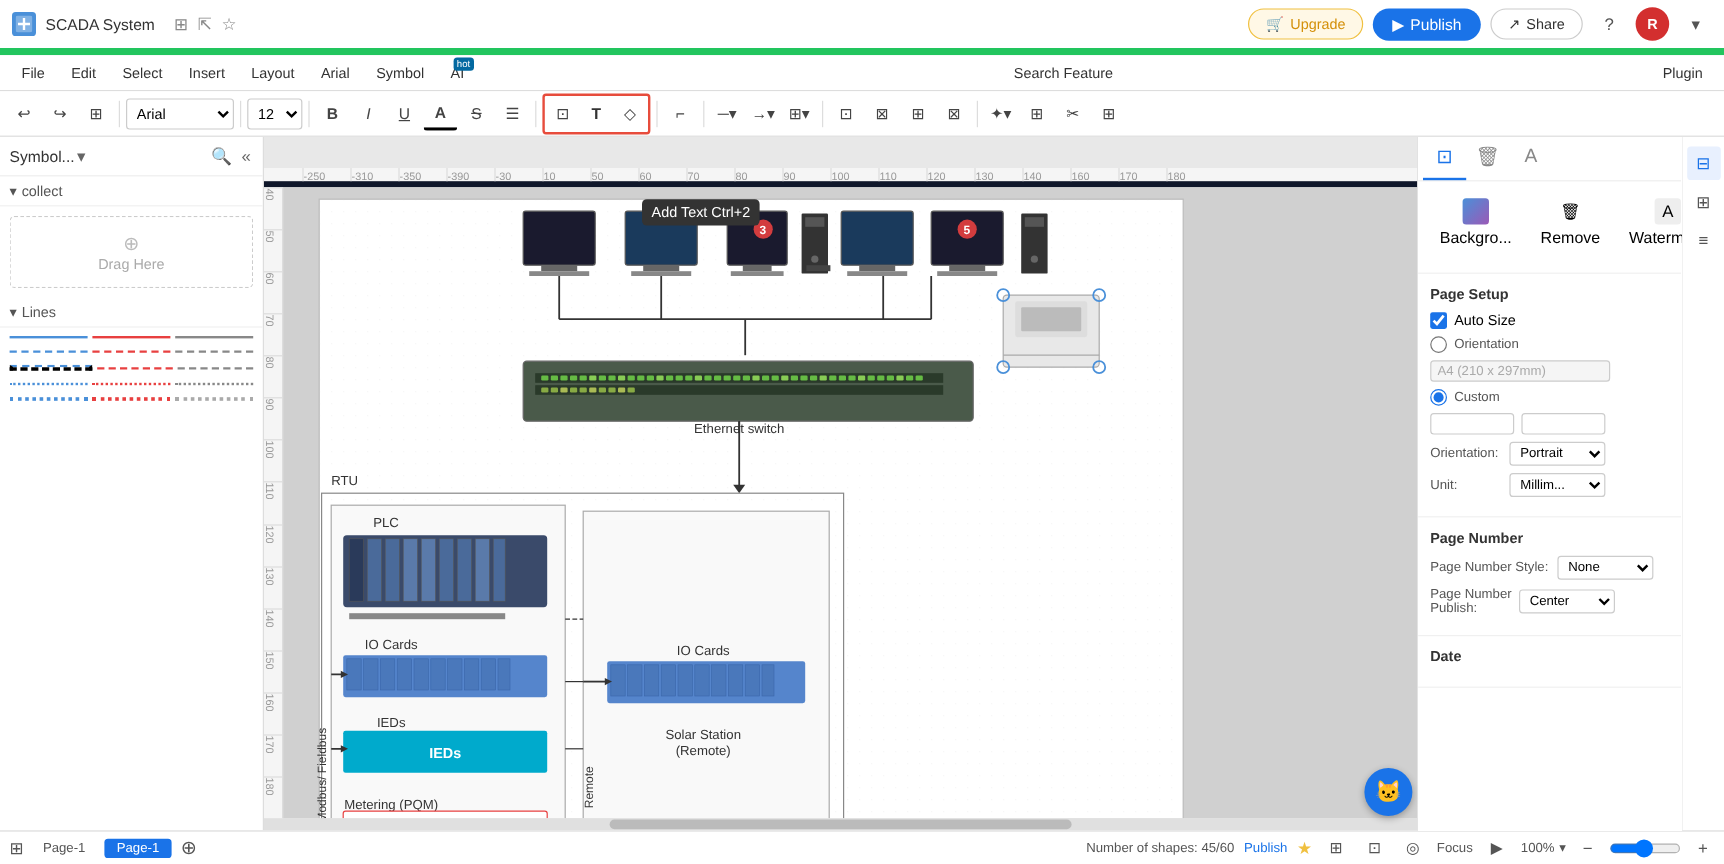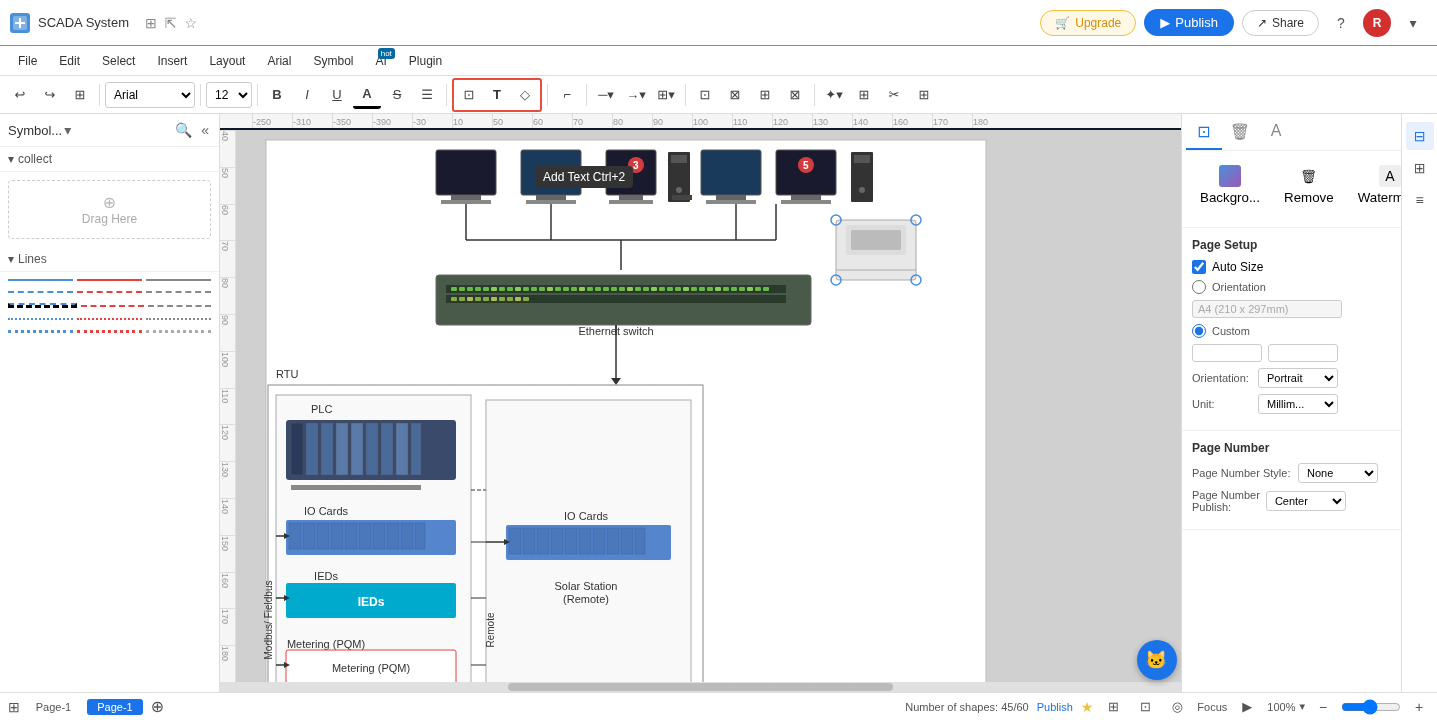--- a/index.html
+++ b/index.html
@@ -1,21 +1,21 @@
 <!DOCTYPE html>
 <html><head>
   <meta charset="utf-8">
   <style>
     * { box-sizing: border-box; margin: 0; padding: 0; }
     body { font-family: Arial, sans-serif; font-size: 12px; background: #f0f0f0; overflow: hidden; width: 1437px; height: 720px; display: flex; flex-direction: column; }
 
     
     .top-bar {
       display: flex; align-items: center; height: 46px;
-      background: #fff; border-bottom: 1px solid #22c55e;
+      background: #fff; border-bottom: 6px solid #22c55e;
       padding: 0 10px; gap: 8px; flex-shrink: 0;
     }
     .app-icon { width: 20px; height: 20px; background: #4a90d9; border-radius: 3px; display: flex; align-items: center; justify-content: center; }
     .app-title { font-size: 13px; font-weight: 500; color: #333; margin-right: 8px; }
     .top-bar-spacer { flex: 1; }
     .btn-upgrade {
       background: #fff8e6; border: 1px solid #f0c040; color: #d4900a;
       border-radius: 20px; padding: 5px 14px; font-size: 12px; cursor: pointer;
       display: flex; align-items: center; gap: 5px;
     }
@@ -103,23 +103,23 @@
 
     .lines-section { padding: 4px 0; }
     .line-row { display: flex; align-items: center; padding: 3px 8px; gap: 4px; }
 
     
     .canvas-area {
       flex: 1; position: relative; overflow: hidden; background: #e8e8e8;
       display: flex; flex-direction: column;
     }
     .ruler-h {
-      height: 16px; background: #f5f5f5; border-bottom: 2px solid #0f172a;
+      height: 16px; background: #f5f5f5; border-bottom: 5px solid #0f172a;
       display: flex; align-items: center; padding-left: 16px; flex-shrink: 0;
-      font-size: 9px; color: #999; overflow: hidden;
+      font-size: 9px; color: #999; overflow: hidden; margin-top: 26px;
     }
     .ruler-marks { display: flex; align-items: center; }
     .ruler-mark { width: 40px; text-align: center; border-left: 1px solid #ddd; height: 16px; display: flex; align-items: flex-end; padding-bottom: 2px; font-size: 9px; color: #999; }
 
     .canvas-with-ruler { display: flex; flex: 1; overflow: hidden; }
     .ruler-v {
       width: 16px; background: #f5f5f5; border-right: 1px solid #ddd;
       flex-shrink: 0; display: flex; flex-direction: column; overflow: hidden;
     }
     .ruler-v-mark { height: 40px; text-align: center; border-top: 1px solid #ddd; font-size: 9px; color: #999; writing-mode: vertical-rl; display: flex; align-items: flex-end; padding-right: 2px; }
@@ -254,20 +254,21 @@
   <span class="menu-item">Edit</span>
   <span class="menu-item">Select</span>
   <span class="menu-item">Insert</span>
   <span class="menu-item">Layout</span>
   <span class="menu-item">Arial</span>
   <span class="menu-item">Symbol</span>
   <span class="menu-item" style="position:relative;">
     <span>AI</span>
     <span class="hot-badge">hot</span>
   </span>
+  <span class="menu-item menu-search">Search Feature</span>
   <span class="menu-item">Plugin</span>
 </div>
 
 <div class="toolbar" style="position:relative;">
   <button class="tb-btn">↩</button>
   <button class="tb-btn">↪</button>
   <button class="tb-btn">⊞</button>
   <div class="tb-divider"></div>
   <select class="tb-select" style="width:90px;">
     <option>Arial</option>
@@ -736,20 +737,23 @@
           <div style="font-size:11px;color:#555;">Publish:</div>
         </div>
         <select class="rp-select">
           <option>Center</option>
           <option>Left</option>
           <option>Right</option>
         </select>
       </div>
     </div>
 
+    <div class="rp-section">
+      <div class="rp-section-title">Date</div>
+    </div>
   </div>
 
   <div class="right-icons-panel">
     <button class="ri-btn active">⊟</button>
     <button class="ri-btn">⊞</button>
     <button class="ri-btn">≡</button>
   </div>
 </div>
 
 <div class="status-bar">

